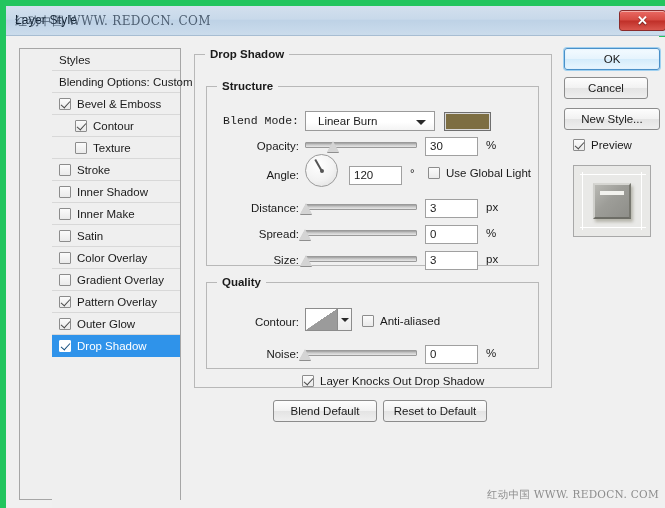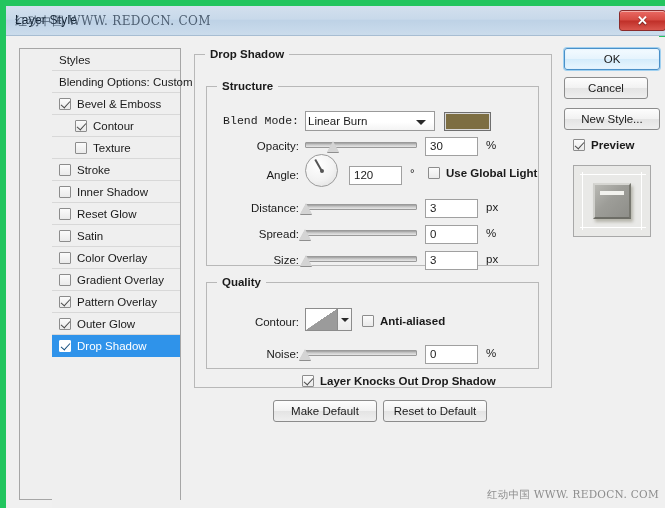--- a/index.html
+++ b/index.html
@@ -144,21 +144,21 @@
   }
   .unit { position: absolute; font-size: 11.5px; }
 
   
   .combo {
     position: absolute;
     height: 20px;
     border: 1px solid #9a9a9a;
     background: linear-gradient(to bottom, #ffffff 0%, #ffffff 55%, #f4f4f4 100%);
     display: flex; align-items: center;
-    padding-left: 2px;
+    padding-left: 12px;
     font-size: 11.5px;
     cursor: pointer;
   }
   .combo .caret {
     position: absolute; right: 8px; top: 8px;
     width: 0; height: 0;
     border-left: 5px solid transparent;
     border-right: 5px solid transparent;
     border-top: 5px solid #2a2a2a;
   }
@@ -235,21 +235,21 @@
     margin: -2px 0 0 -4px;
     width: 0; height: 0;
     border-left: 4px solid transparent;
     border-right: 4px solid transparent;
     border-top: 4px solid #2a2a2a;
   }
 
   
   .inline-check { position: absolute; display: flex; align-items: center; cursor: pointer; }
   .inline-check .cb { margin-right: 6px; }
-  .inline-check .lab { font-size: 11.5px; font-weight: bold; }
+  .inline-check .lab { font-size: 11.5px; }
 
   
   .btn {
     border: 1px solid #8c8c8c;
     border-radius: 3px;
     background: linear-gradient(to bottom, #fdfdfd 0%, #f2f2f2 48%, #e4e4e4 52%, #efefef 100%);
     font-size: 11.5px;
     color: #1a1a1a;
     text-align: center;
     cursor: pointer;
@@ -348,21 +348,21 @@
           <div class="list-row">
             <span class="cb"></span>
             <span class="list-label">Stroke</span>
           </div>
           <div class="list-row">
             <span class="cb"></span>
             <span class="list-label">Inner Shadow</span>
           </div>
           <div class="list-row">
             <span class="cb"></span>
-            <span class="list-label">Reset Glow</span>
+            <span class="list-label">Inner Make</span>
           </div>
           <div class="list-row">
             <span class="cb"></span>
             <span class="list-label">Satin</span>
           </div>
           <div class="list-row">
             <span class="cb"></span>
             <span class="list-label">Color Overlay</span>
           </div>
           <div class="list-row">
@@ -466,21 +466,21 @@
           <div class="tinput" style="left:218px; top:57px; width:53px;">0</div>
           <div class="unit" style="left:279px; top:59px;">%</div>
         </fieldset>
 
       </fieldset>
 
       <div class="inline-check" id="knockout-check">
         <span class="cb checked"></span>
         <span class="lab">Layer Knocks Out Drop Shadow</span>
       </div>
-      <div class="btn" id="btn-make-default">Make Default</div>
+      <div class="btn" id="btn-make-default">Blend Default</div>
       <div class="btn" id="btn-reset-default">Reset to Default</div>
     </div>
 
     <div id="right-panel">
       <div class="btn" id="btn-ok">OK</div>
       <div class="btn" id="btn-cancel">Cancel</div>
       <div class="btn" id="btn-newstyle">New Style...</div>
       <div class="inline-check" id="preview-check">
         <span class="cb checked"></span>
         <span class="lab">Preview</span>

